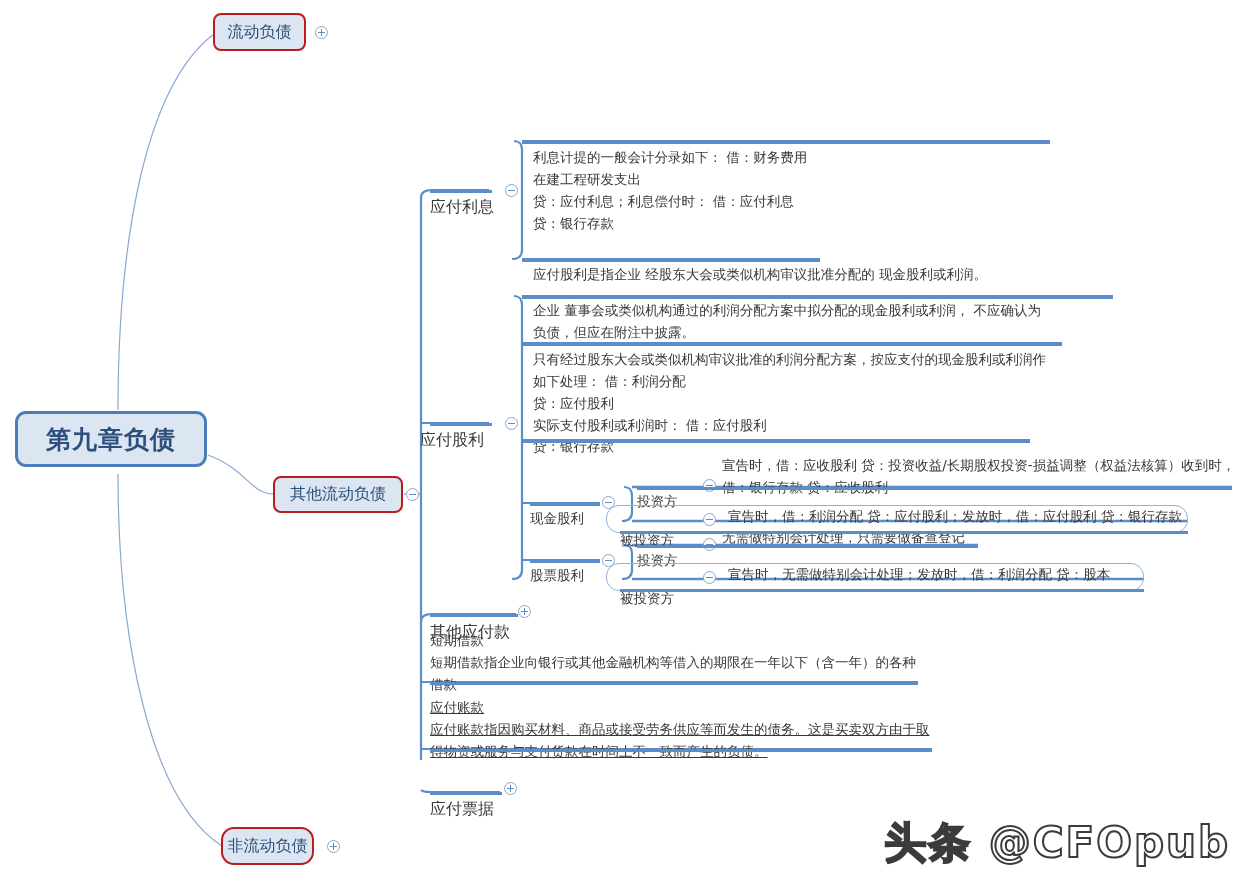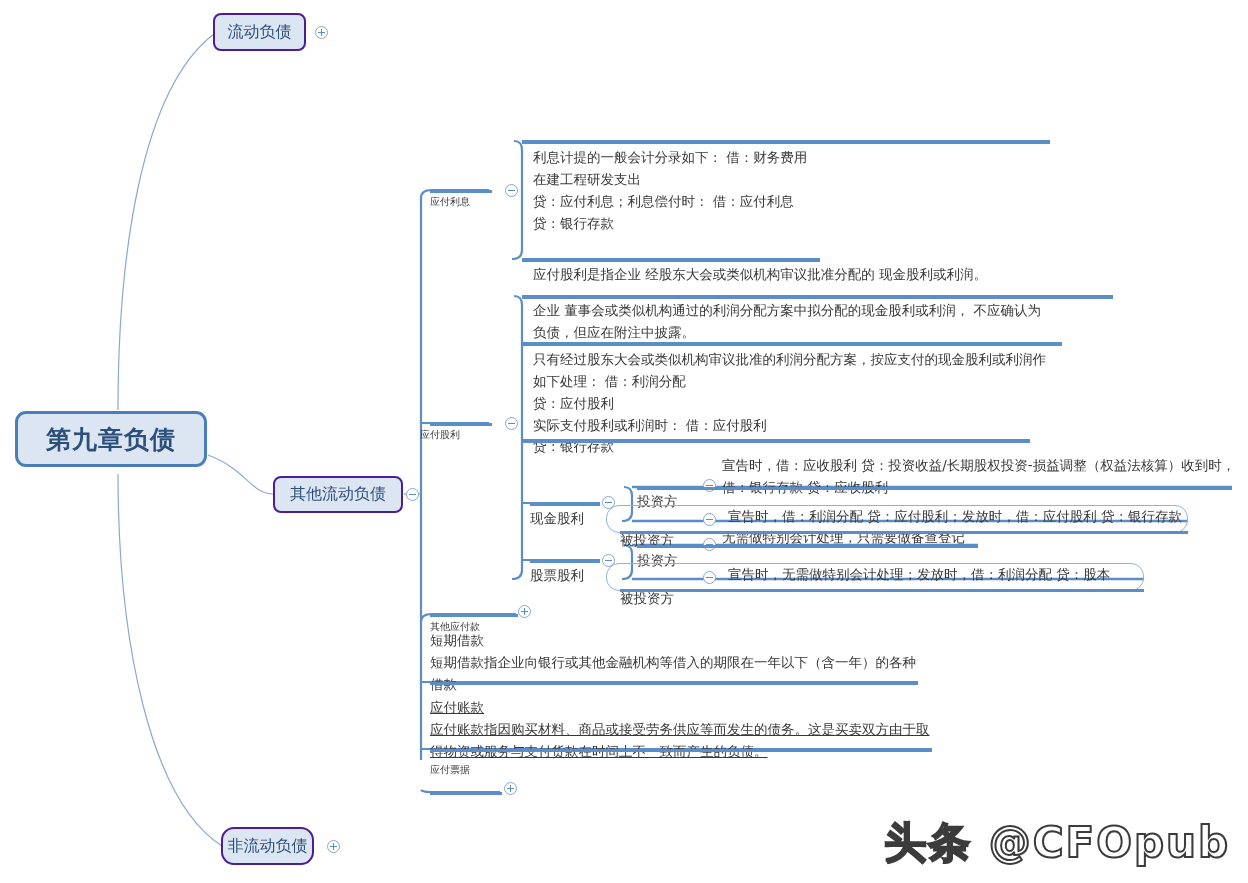--- a/index.html
+++ b/index.html
@@ -34,21 +34,21 @@
 
   
   .boxnode {
     position: absolute;
     box-sizing: border-box;
     display: flex;
     align-items: center;
     justify-content: center;
     border-radius: 9px;
     background: #dce6f2;
-    border: 2px solid #4c1d95;
+    border: 2px solid #b91c1c;
     color: #2d4f7c;
     white-space: nowrap;
   }
   .boxnode.root {
     border: 3px solid #4a7ebb;
     border-radius: 11px;
     font-size: 25px;
     font-weight: bold;
     letter-spacing: 1px;
   }
@@ -61,21 +61,21 @@
   
   .tnode {
     position: absolute;
     box-sizing: border-box;
     color: #3a3a3a;
     line-height: 1.45;
     white-space: pre-line;
   }
   .tnode .label {
     display: block;
-    font-size: 10px;
+    font-size: 16px;
   }
   .tnode.small .label { font-size: 13.5px; }
 
   
   .ubar {
     position: absolute;
     background: #5b8dc8;
     height: 2px;
   }
   .ubar.thick { height: 3px; }
@@ -303,21 +303,21 @@
   <div class="tog plus" style="left:518px; top:605px;"></div>
 
   <div class="para" style="left:430px; top:630px; width:510px;">短期借款
 短期借款指企业向银行或其他金融机构等借入的期限在一年以下（含一年）的各种
 借款</div>
 
   <div class="para" style="left:430px; top:697px; width:520px;text-decoration:underline;">应付账款
 应付账款指因购买材料、商品或接受劳务供应等而发生的债务。这是买卖双方由于取
 得物资或服务与支付货款在时间上不一致而产生的负债。</div>
 
-  <div class="tnode" style="left:430px; top:740px; width:80px;">
+  <div class="tnode" style="left:430px; top:774px; width:80px;">
     <span class="label">应付票据</span>
   </div>
   <div class="tog plus" style="left:504px; top:782px;"></div>
 
   <div class="ubar thick" style="left:430px; top:190px; width:62px;"></div>
   <div class="ubar thick" style="left:430px; top:423px; width:62px;"></div>
   <div class="ubar thick" style="left:430px; top:614px; width:88px;"></div>
   <div class="ubar thick" style="left:430px; top:792px; width:72px;"></div>
 
   <div class="ubar thick" style="left:530px; top:503px; width:70px;"></div>

